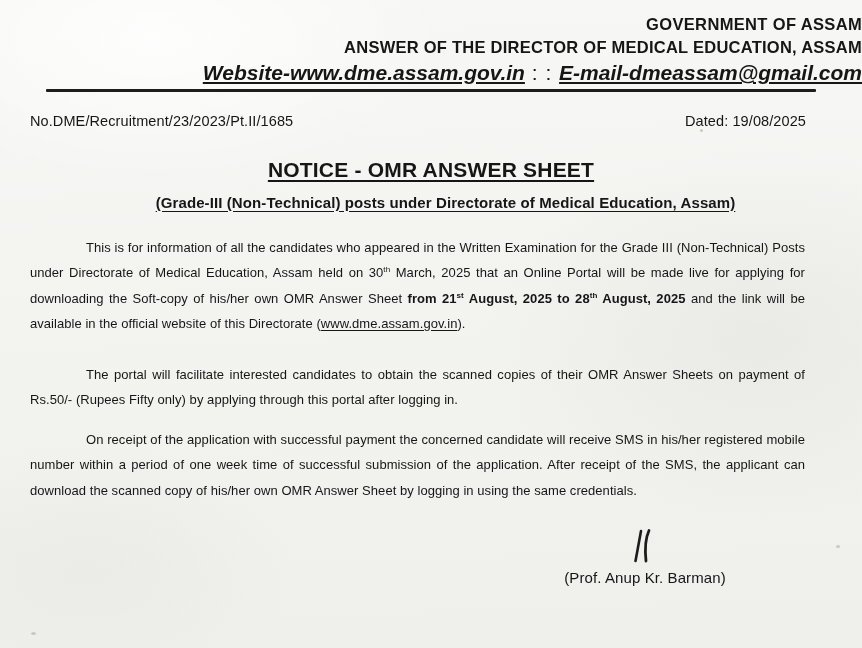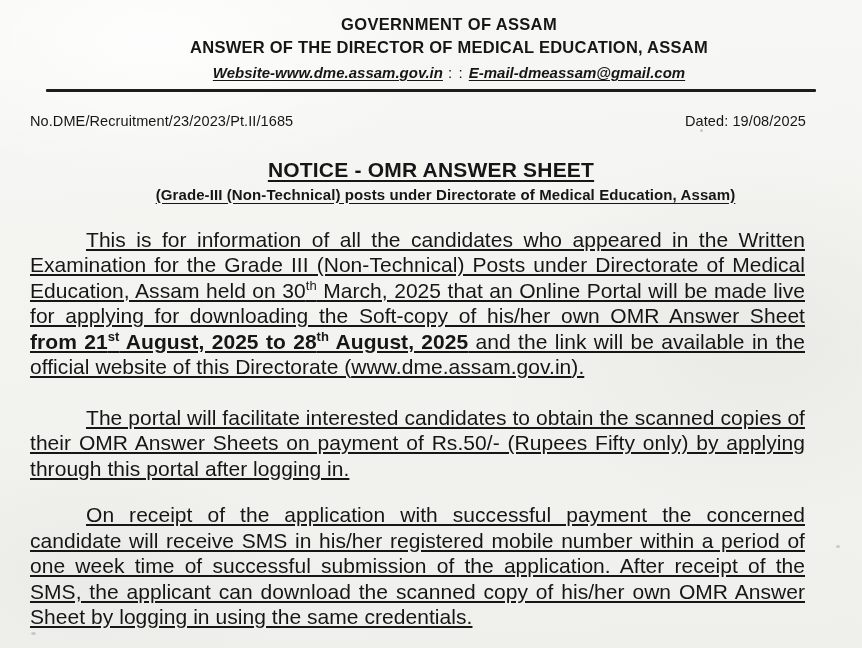--- a/index.html
+++ b/index.html
@@ -31,21 +31,21 @@
     position: relative;
     z-index: 1;
     width: 862px;
     height: 648px;
     box-sizing: border-box;
     padding: 0;
   }
 
   
   .letterhead {
-    text-align: center;
+    text-align: right;
     padding-top: 13px;
     padding-left: 36px;
   }
   .lh-line1 {
     font-size: 16.5px;
     font-weight: bold;
     letter-spacing: 0.35px;
     line-height: 22px;
   }
   .lh-line2 {
@@ -56,21 +56,21 @@
     margin-top: 1px;
   }
   .lh-line3 {
     font-size: 15.5px;
     font-weight: normal;
     letter-spacing: 0.2px;
     line-height: 22px;
     margin-top: 2px;
   }
   .lh-contact {
-    font-size: 15px;
+    font-size: 21px;
     font-weight: bold;
     font-style: italic;
     line-height: 22px;
     margin-top: 3px;
   }
   .lh-contact .u {
     text-decoration: underline;
     text-underline-offset: 2px;
   }
   .lh-contact .sep {
@@ -113,36 +113,35 @@
     letter-spacing: 0.2px;
     line-height: 21px;
   }
   .title-sub {
     font-size: 15px;
     font-weight: bold;
     text-decoration: underline;
     text-underline-offset: 3px;
     letter-spacing: 0.1px;
     line-height: 21px;
-    margin-top: 4px;
+    margin-top: 12px;
     padding-left: 29px;
   }
 
   
   .body {
     margin: 0 57px 0 30px;
   }
   .para {
     text-align: justify;
     text-justify: inter-word;
-    font-size: 21px;
+    font-size: 13px;
     line-height: 25.5px;
     text-indent: 56px;
     letter-spacing: 0.05px;
-    text-decoration: underline;
   }
   .para.p1 { margin-top: 22px; }
   .para.p2 { margin-top: 25px; }
   .para.p3 { margin-top: 14px; }
   .para b { font-weight: bold; }
   sup {
     font-size: 0.62em;
     vertical-align: super;
     line-height: 0;
   }

